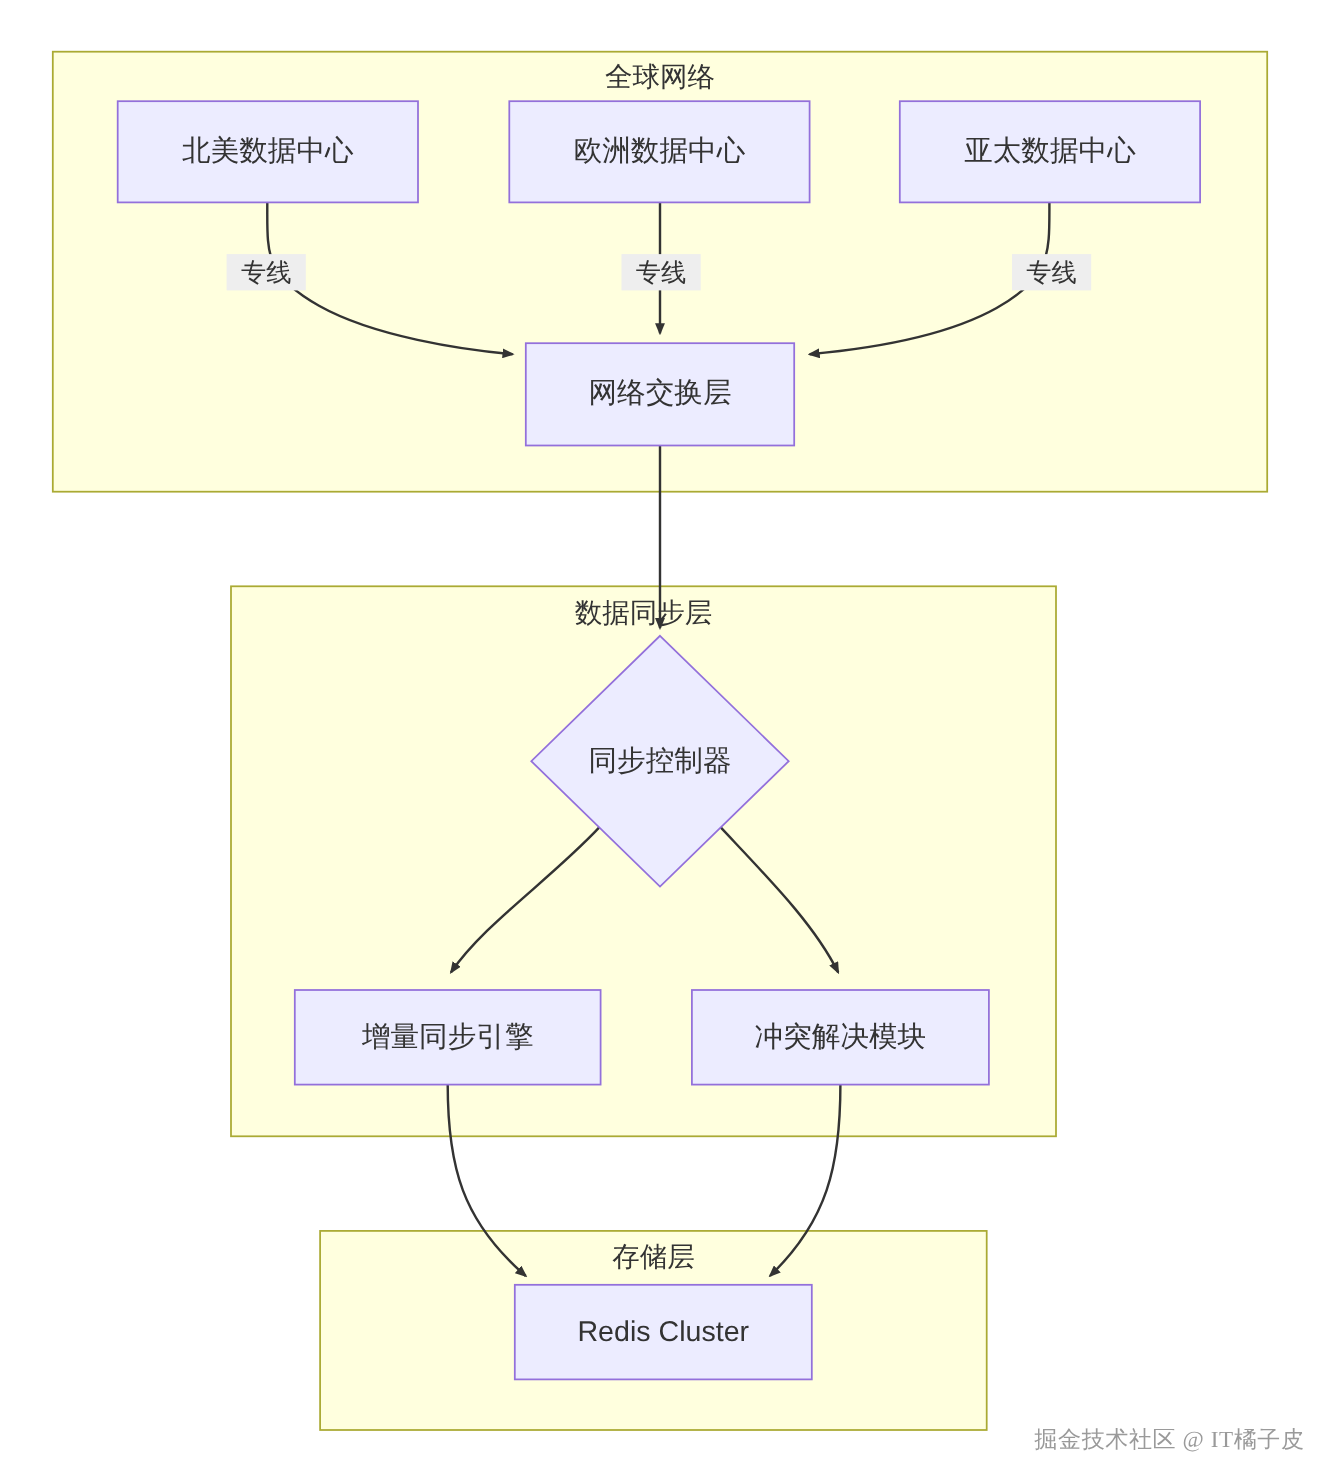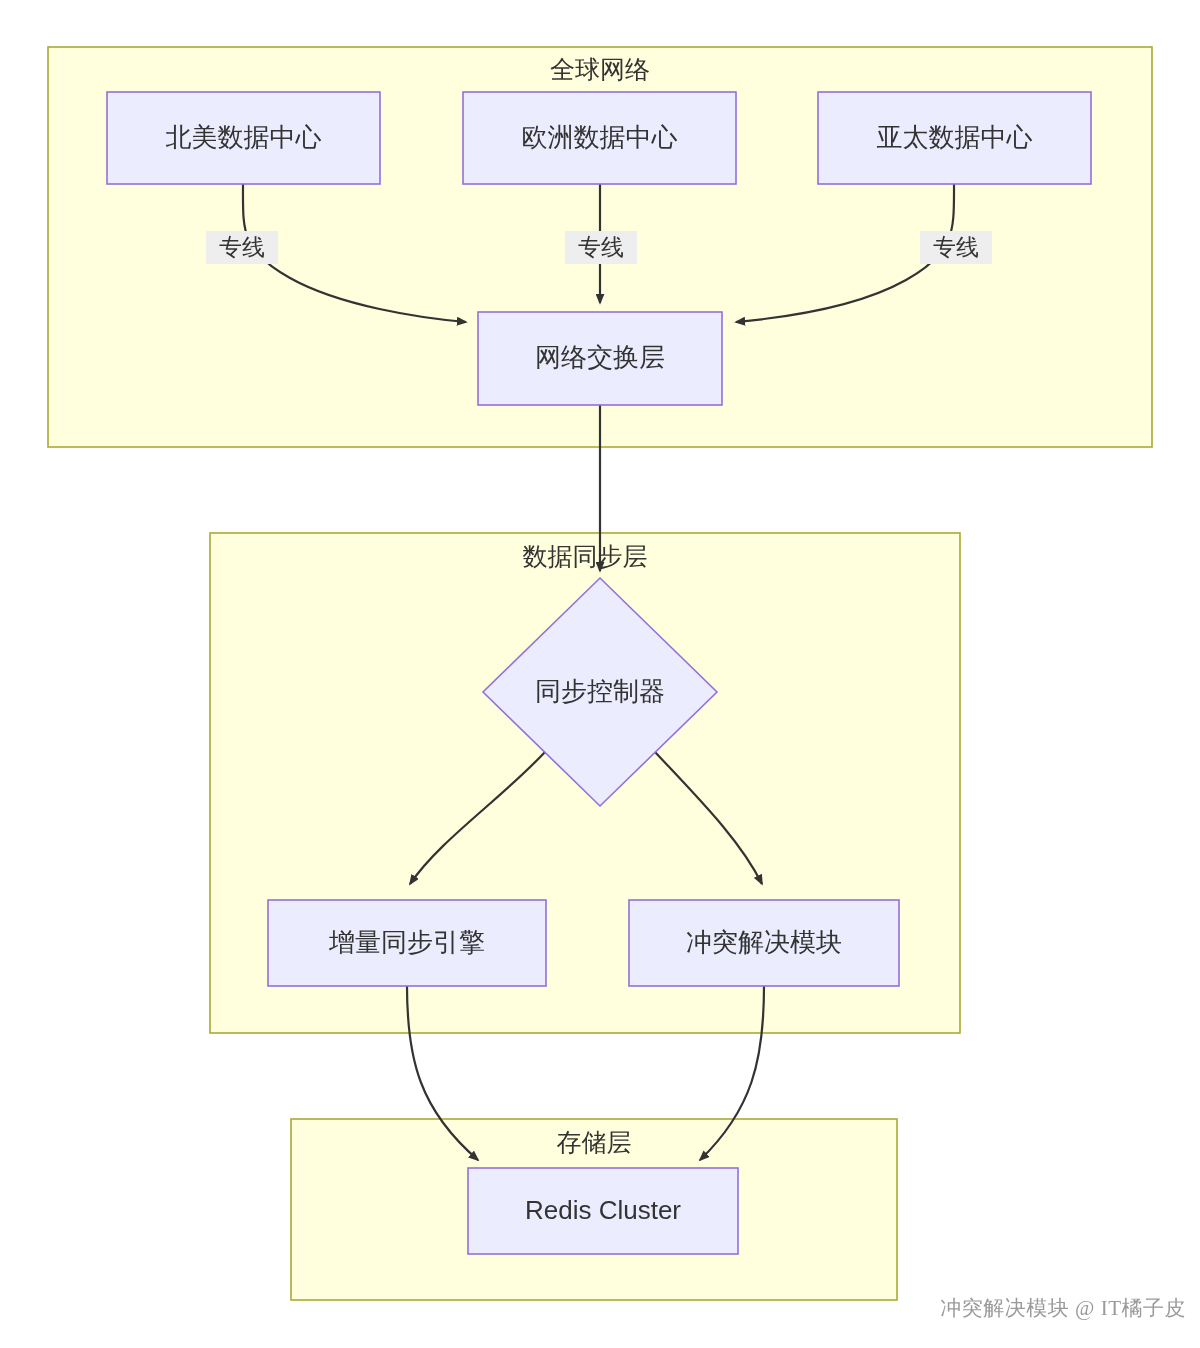--- a/index.html
+++ b/index.html
@@ -173,15 +173,15 @@
       <rect class="node-rect" x="629" y="900" width="270" height="86"></rect>
       <text class="node-label" x="764" y="944">冲突解决模块</text>
     </g>
 
     <g>
       <rect class="node-rect" x="468" y="1168" width="270" height="86"></rect>
       <text class="node-label" x="603" y="1212">Redis Cluster</text>
     </g>
   </svg>
 
-  <div class="watermark">冲突解决模块 @ IT橘子皮</div>
+  <div class="watermark">掘金技术社区 @ IT橘子皮</div>
 
 </div>
 
 </body></html>

